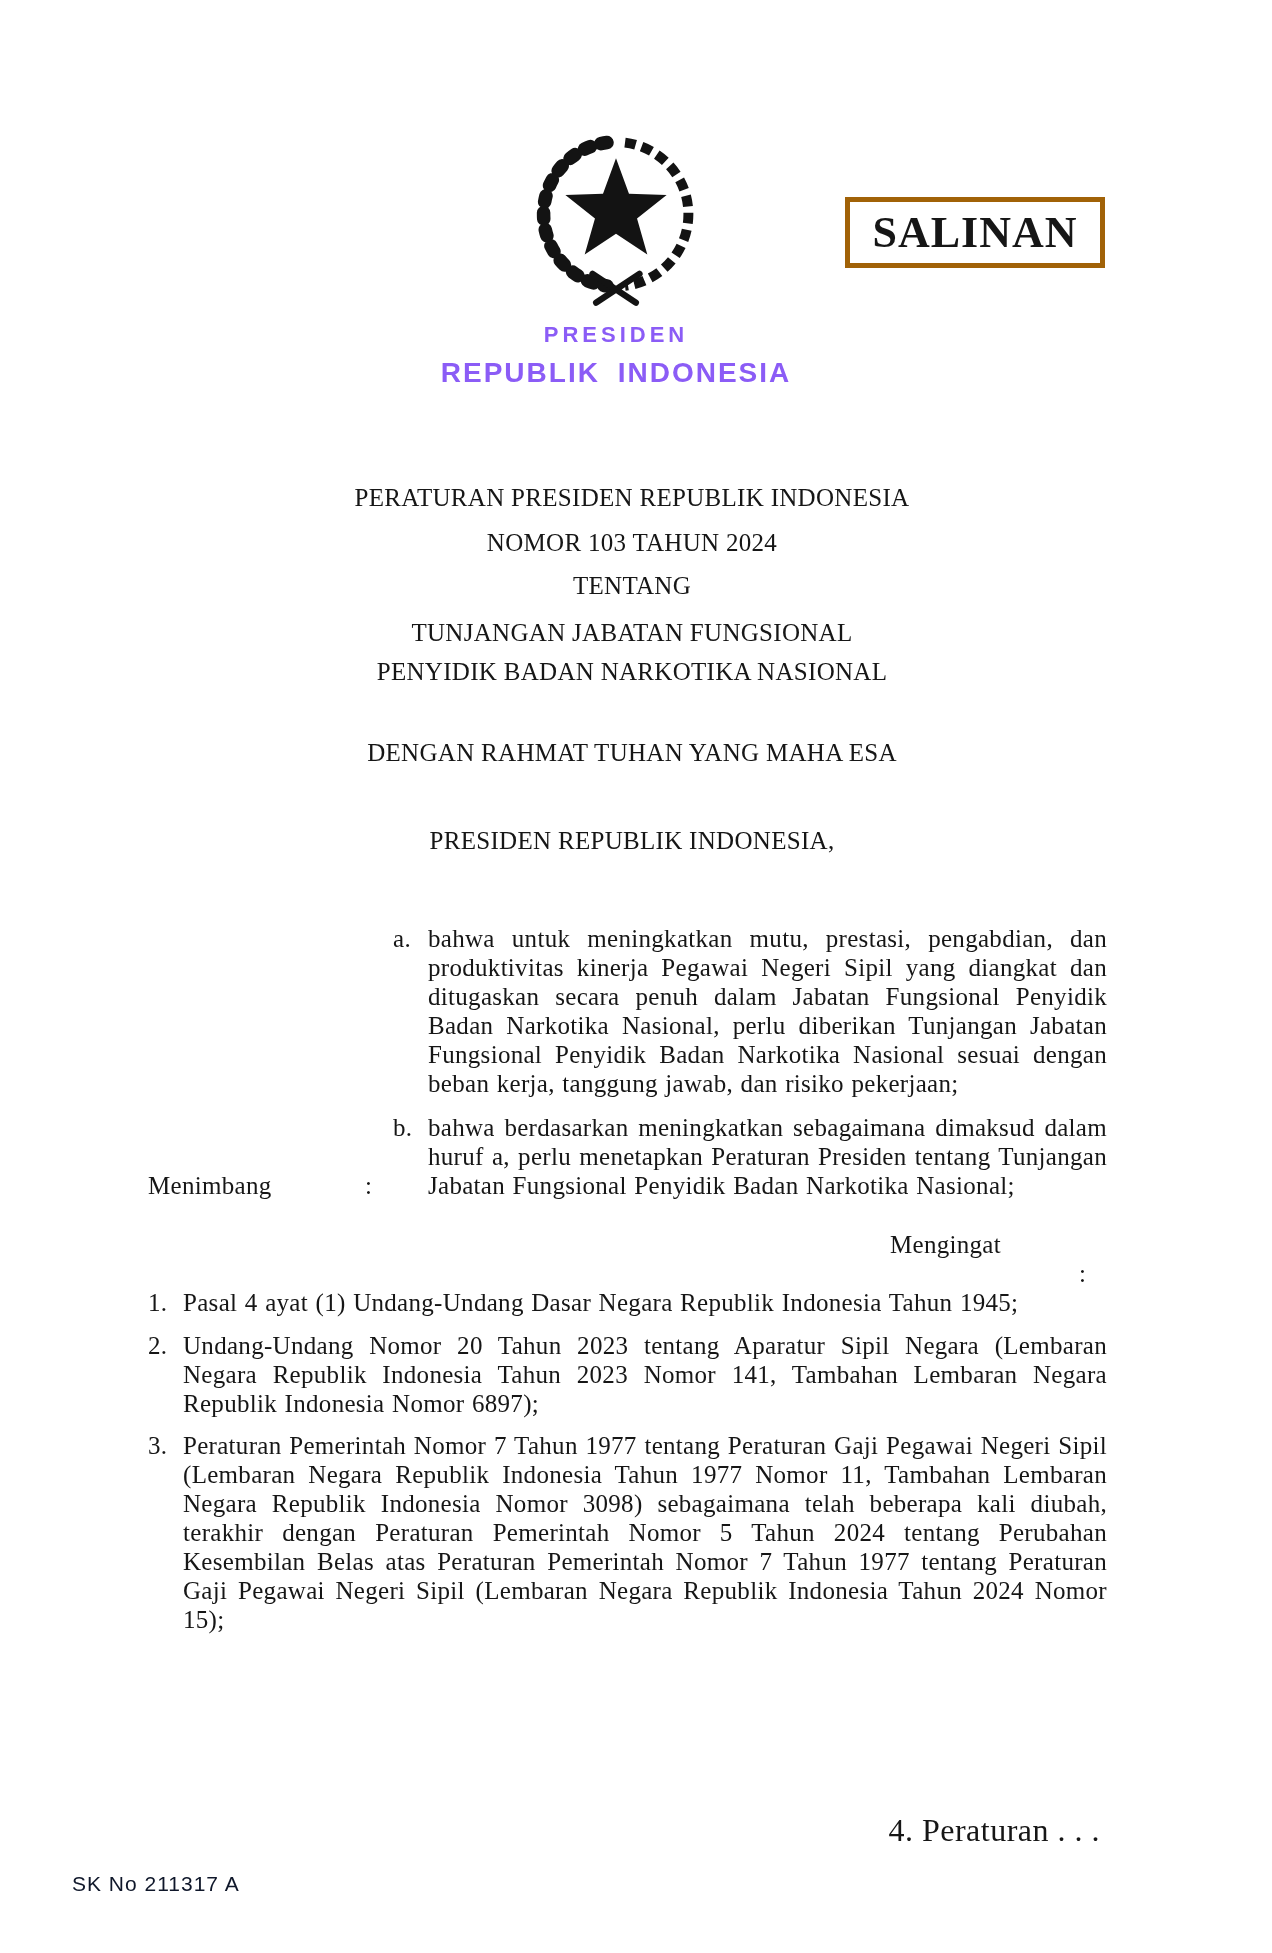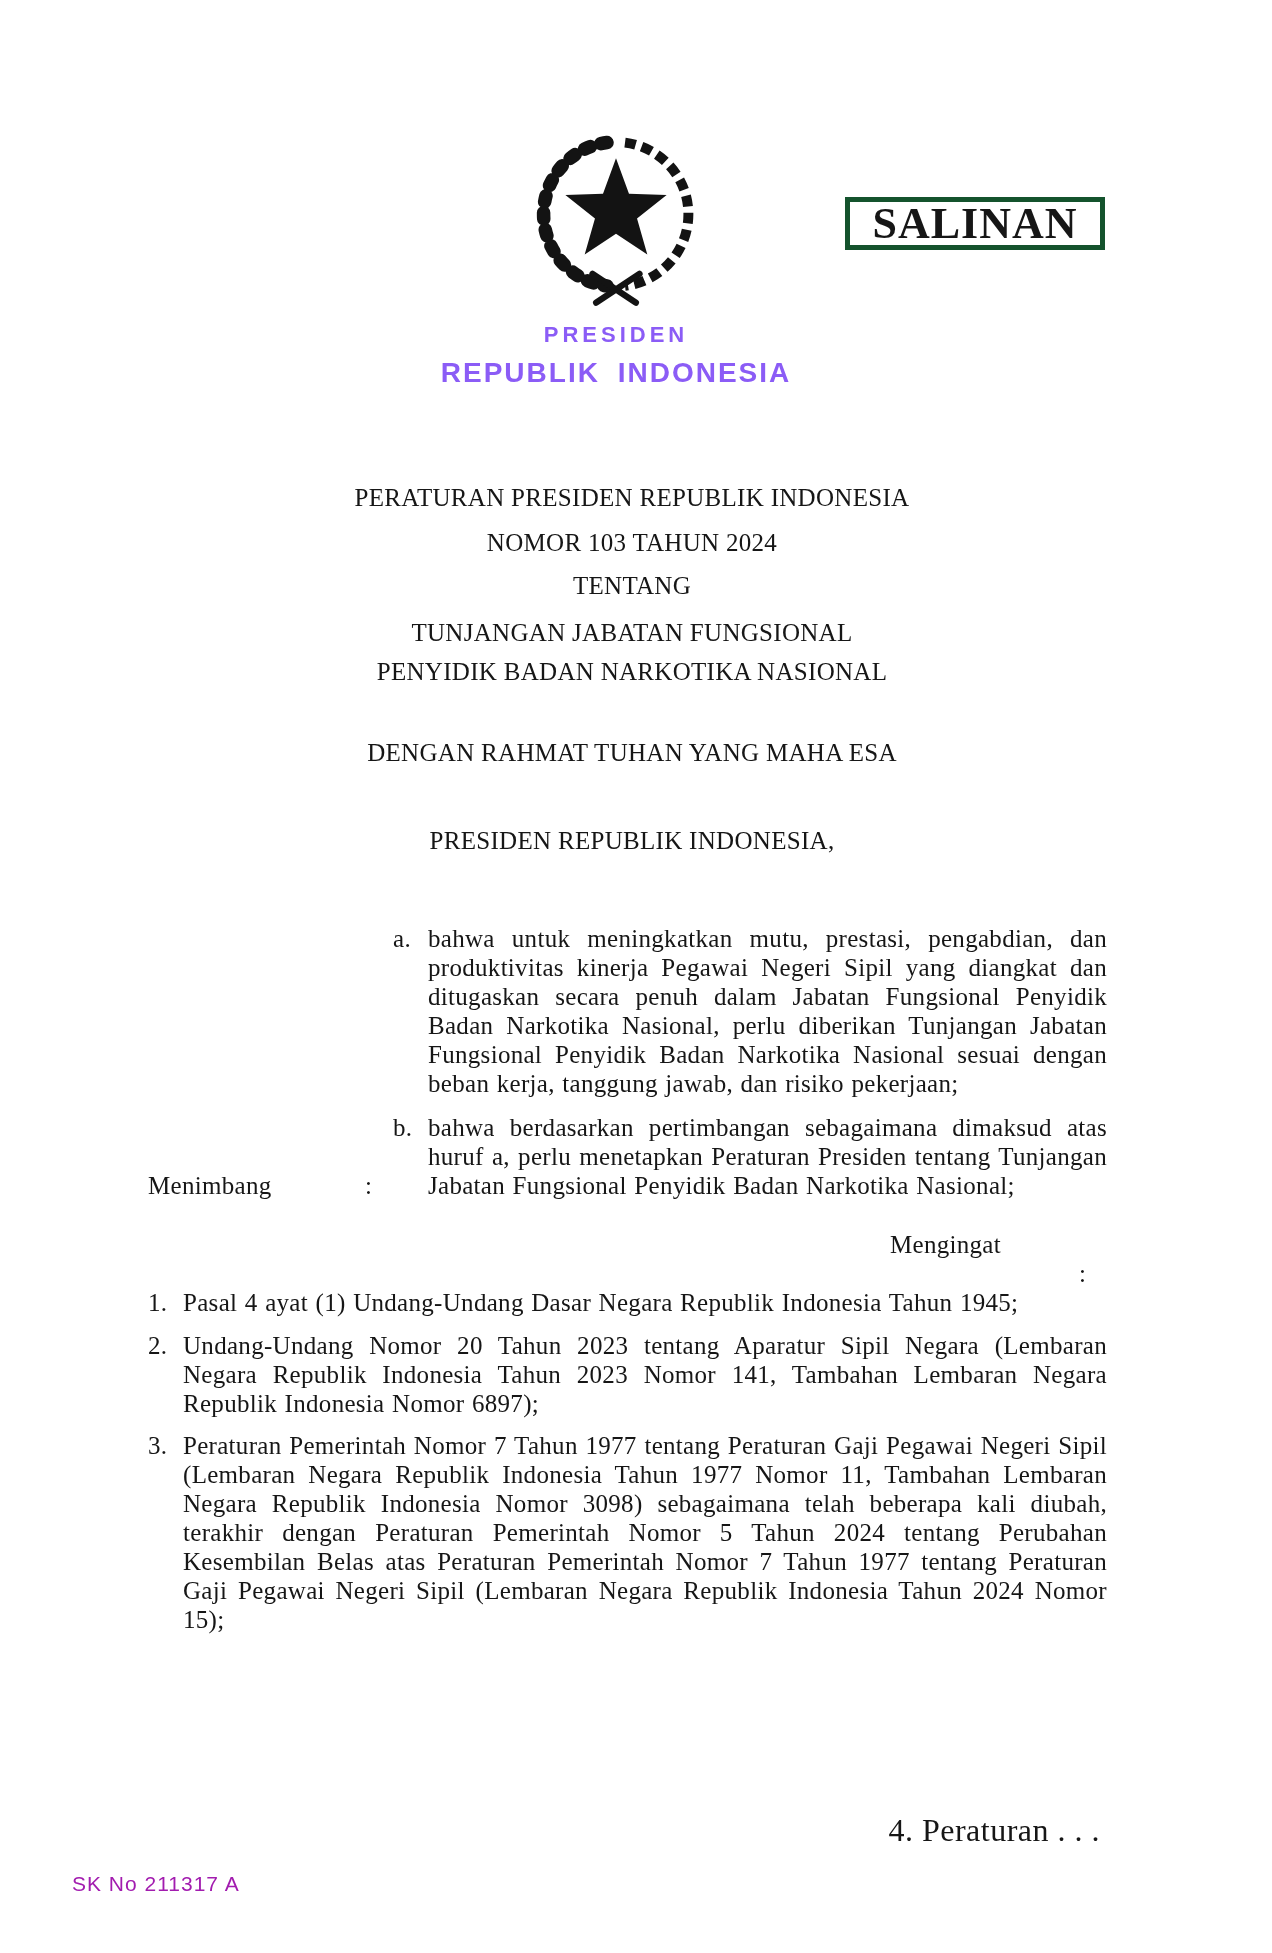--- a/index.html
+++ b/index.html
@@ -9,22 +9,22 @@
     margin:0 auto;
     background:#ffffff;
     color:#161616;
     font-family:"Liberation Serif", serif;
     overflow:hidden;
   }
 
   
   .salinan {
     position:absolute; left:845px; top:197px;
-    width:260px; height:53px;
-    border:5px solid #14532d;
+    width:260px; height:71px;
+    border:5px solid #a16207;
     box-sizing:border-box;
     display:flex; align-items:center; justify-content:center;
     font-weight:bold; font-size:44px; letter-spacing:1px;
   }
 
   
   .emblem { position:absolute; left:521px; top:124px; width:190px; height:185px; }
 
   
   .letterhead {
@@ -62,21 +62,21 @@
   .itext { flex:1; text-align:justify; }
 
   
   .catchword {
     position:absolute; top:1812px; right:172px;
     font-size:32px; letter-spacing:0.5px; white-space:nowrap;
   }
   .sk-number {
     position:absolute; left:72px; top:1872px;
     font-family:"Liberation Sans", sans-serif;
-    font-size:21px; letter-spacing:1px; white-space:nowrap; color:#a21caf;
+    font-size:21px; letter-spacing:1px; white-space:nowrap; color:#0f172a;
   }
 </style>
 </head>
 <body>
 
 <div class="page">
 
   <div class="salinan">
     <span>SALINAN</span>
   </div>
@@ -111,21 +111,21 @@
     <div class="clause clause-menimbang">
       <div class="clause-label">Menimbang</div>
       <div class="clause-colon">:</div>
       <div class="clause-items">
         <div class="item">
           <div class="marker">a.</div>
           <div class="itext">bahwa untuk meningkatkan mutu, prestasi, pengabdian, dan produktivitas kinerja Pegawai Negeri Sipil yang diangkat dan ditugaskan secara penuh dalam Jabatan Fungsional Penyidik Badan Narkotika Nasional, perlu diberikan Tunjangan Jabatan Fungsional Penyidik Badan Narkotika Nasional sesuai dengan beban kerja, tanggung jawab, dan risiko pekerjaan;</div>
         </div>
         <div class="item item-gap-a">
           <div class="marker">b.</div>
-          <div class="itext">bahwa berdasarkan pertimbangan sebagaimana dimaksud atas huruf a, perlu menetapkan Peraturan Presiden tentang Tunjangan Jabatan Fungsional Penyidik Badan Narkotika Nasional;</div>
+          <div class="itext">bahwa berdasarkan meningkatkan sebagaimana dimaksud dalam huruf a, perlu menetapkan Peraturan Presiden tentang Tunjangan Jabatan Fungsional Penyidik Badan Narkotika Nasional;</div>
         </div>
       </div>
     </div>
 
     <div class="clause">
       <div class="clause-label">Mengingat</div>
       <div class="clause-colon">:</div>
       <div class="clause-items">
         <div class="item">
           <div class="marker">1.</div>

